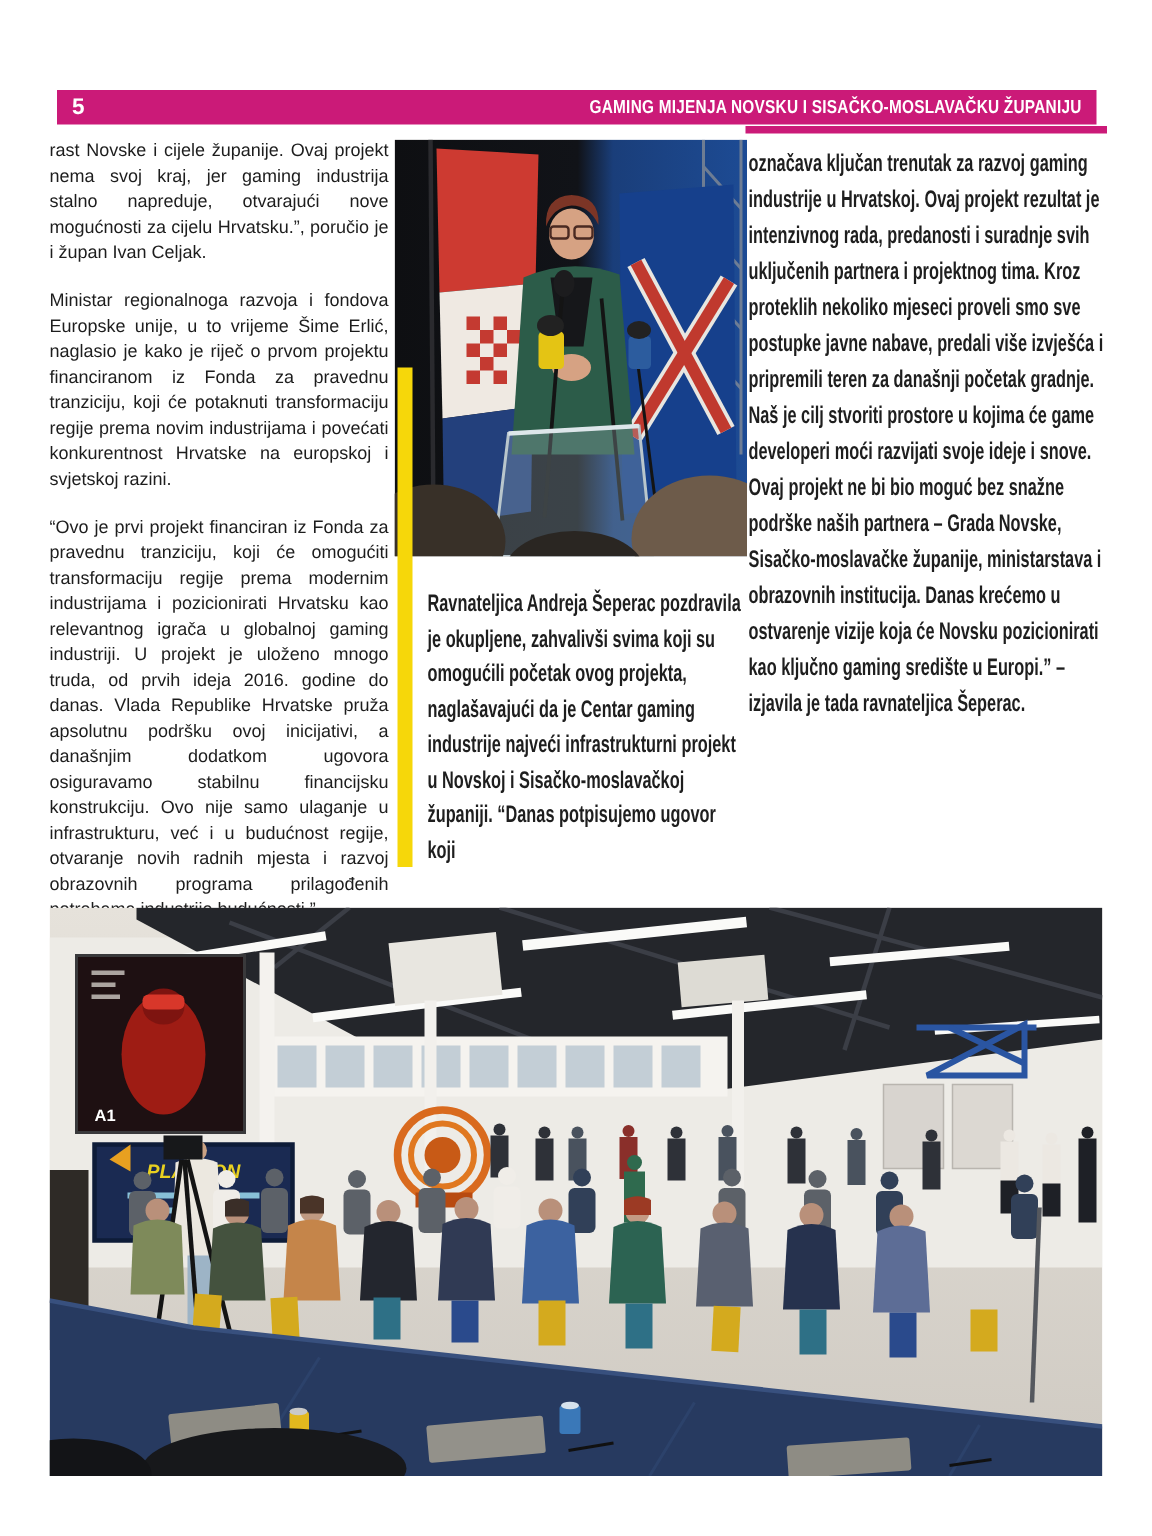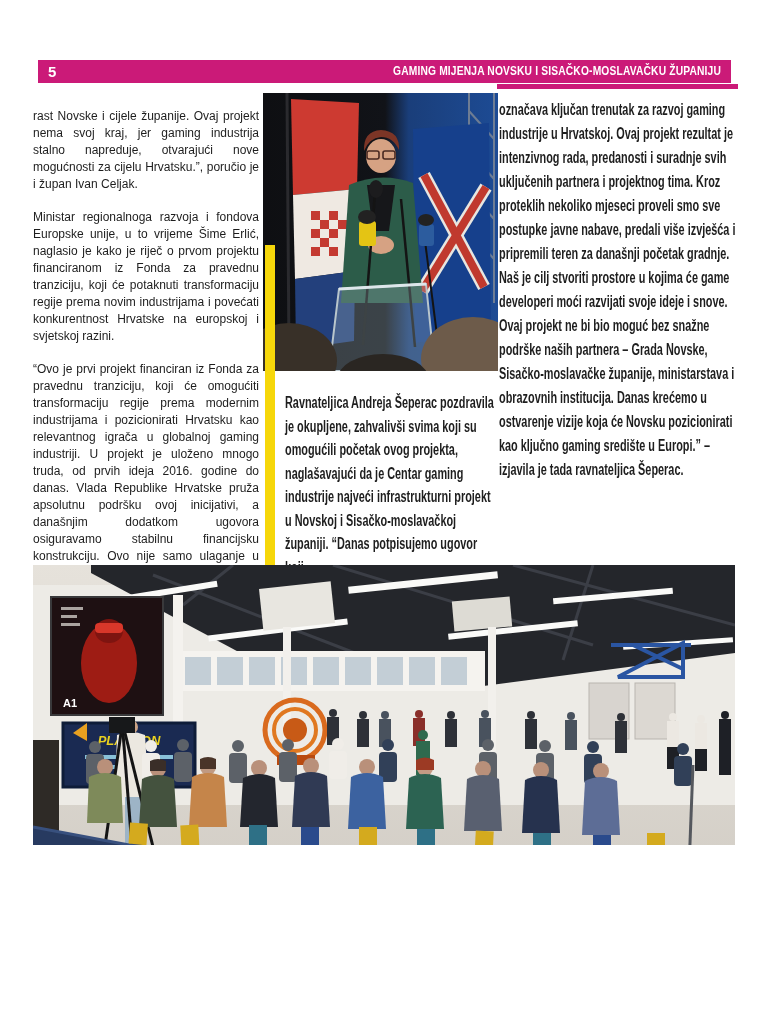--- a/index.html
+++ b/index.html
@@ -8,38 +8,38 @@
 
   .header-bar{position:absolute;left:38px;top:60px;width:693px;height:23px;
         display:flex;align-items:center;justify-content:space-between;
         padding:0 10px;box-sizing:border-box;}
   .page-number{font-weight:bold;font-size:15px;color:#fff;line-height:1;}
   .header-title{font-weight:bold;font-size:12.5px;color:#fff;white-space:nowrap;
         transform:scaleX(.82);transform-origin:100% 50%;letter-spacing:.2px;line-height:1;}
 
   .col-left{position:absolute;left:33px;top:92px;width:226px;font-size:12px;
         line-height:17px;text-align:justify;color:#1d1d1d;}
-  .col-left p{margin:16px 0 15px 0;}
+  .col-left p{margin:0 0 15px 0;}
 
   .photo-mid{position:absolute;left:263px;top:93px;width:235px;height:278px;overflow:hidden;}
   .photo-mid svg{display:block;}
 
   .yellow-bar{position:absolute;left:265px;top:245px;width:10px;height:333px;}
 
   .caption{position:absolute;left:285px;top:391px;width:312px;
         transform:scaleX(.68);transform-origin:0 0;
         font-weight:bold;font-size:16px;line-height:23.5px;color:#1e1e1e;}
 
   .rule-right{position:absolute;left:497px;top:84px;width:241px;height:5px;}
 
   .col-right{position:absolute;left:499px;top:98px;width:353px;
         transform:scaleX(.68);transform-origin:0 0;
         font-weight:bold;font-size:16px;line-height:24px;color:#1e1e1e;}
 
-  .photo-bottom{position:absolute;left:33px;top:565px;width:702px;height:280px;overflow:hidden;}
+  .photo-bottom{position:absolute;left:33px;top:605px;width:702px;height:420px;overflow:hidden;}
   .photo-bottom svg{display:block;}
 </style>
 </head>
 <body>
 
 <div class="page">
 
   <div class="header-bar" style="background:#cb1a78;">
     <span class="page-number">5</span>
     <span class="header-title">GAMING MIJENJA NOVSKU I SISAČKO-MOSLAVAČKU ŽUPANIJU</span>

